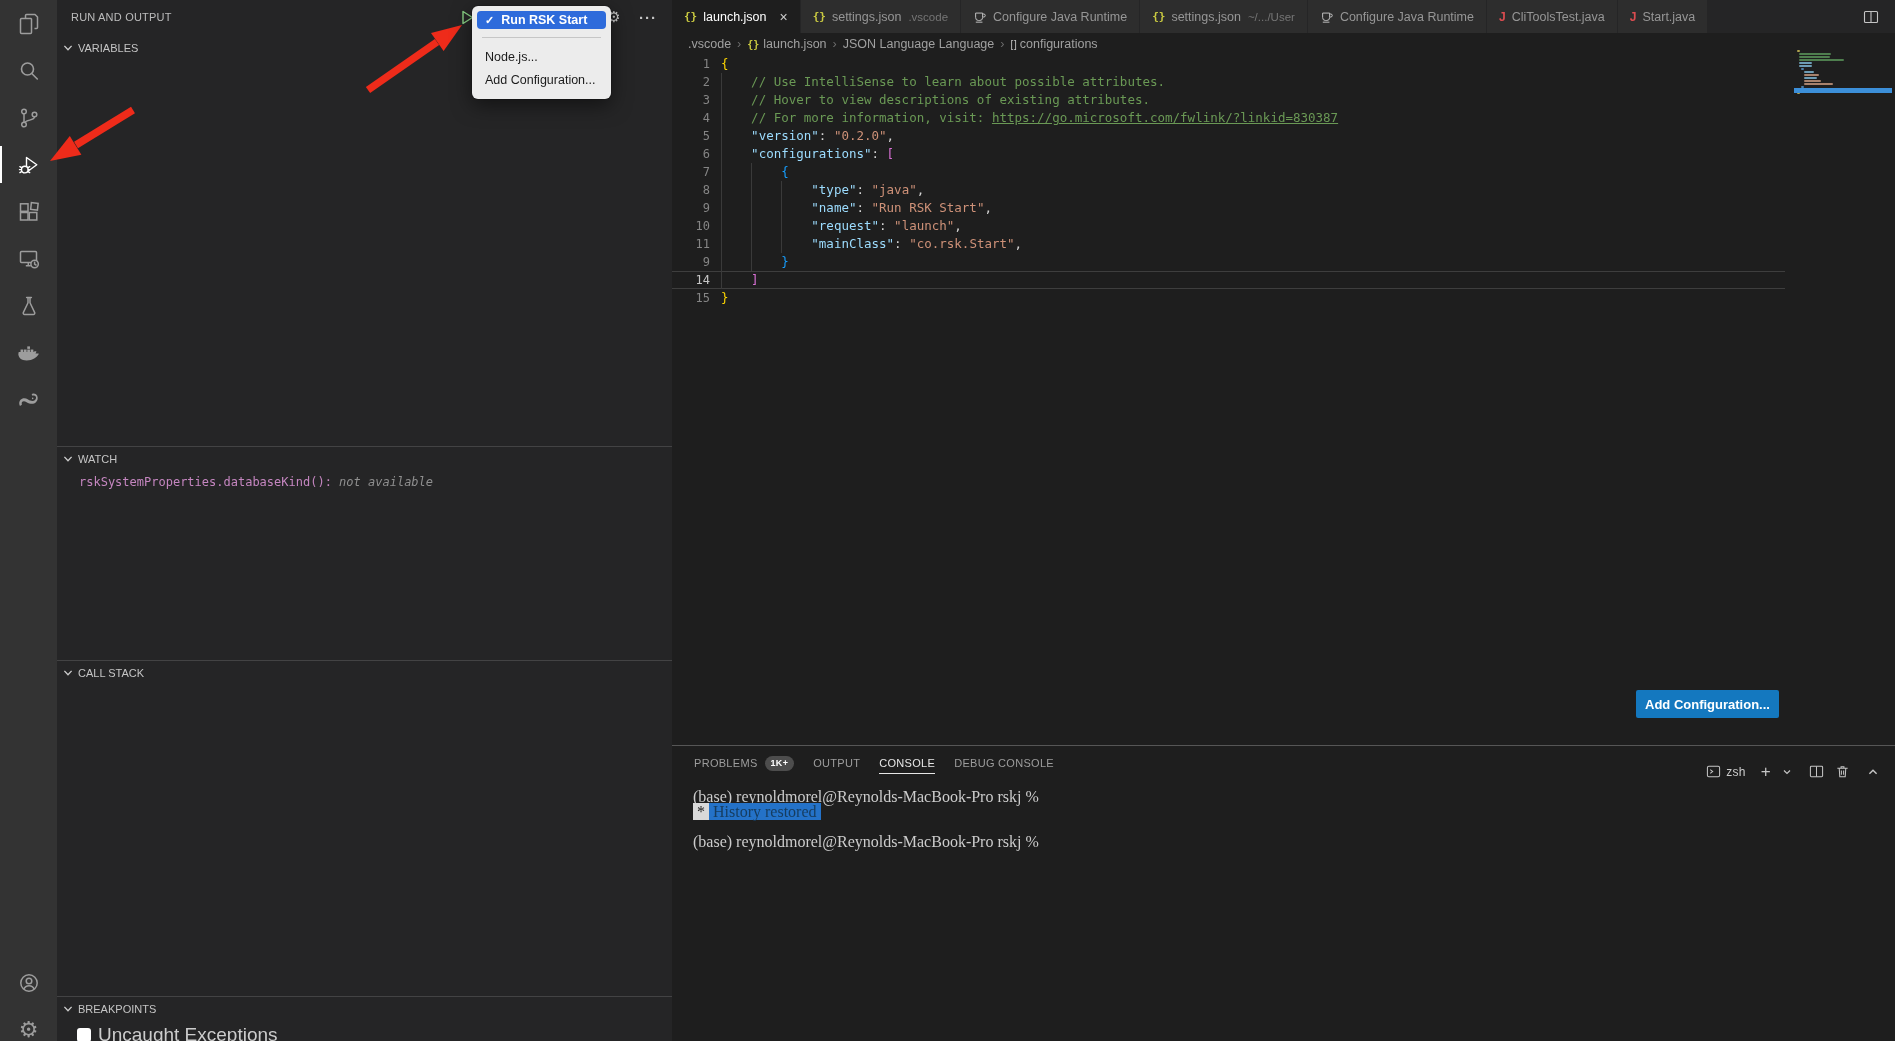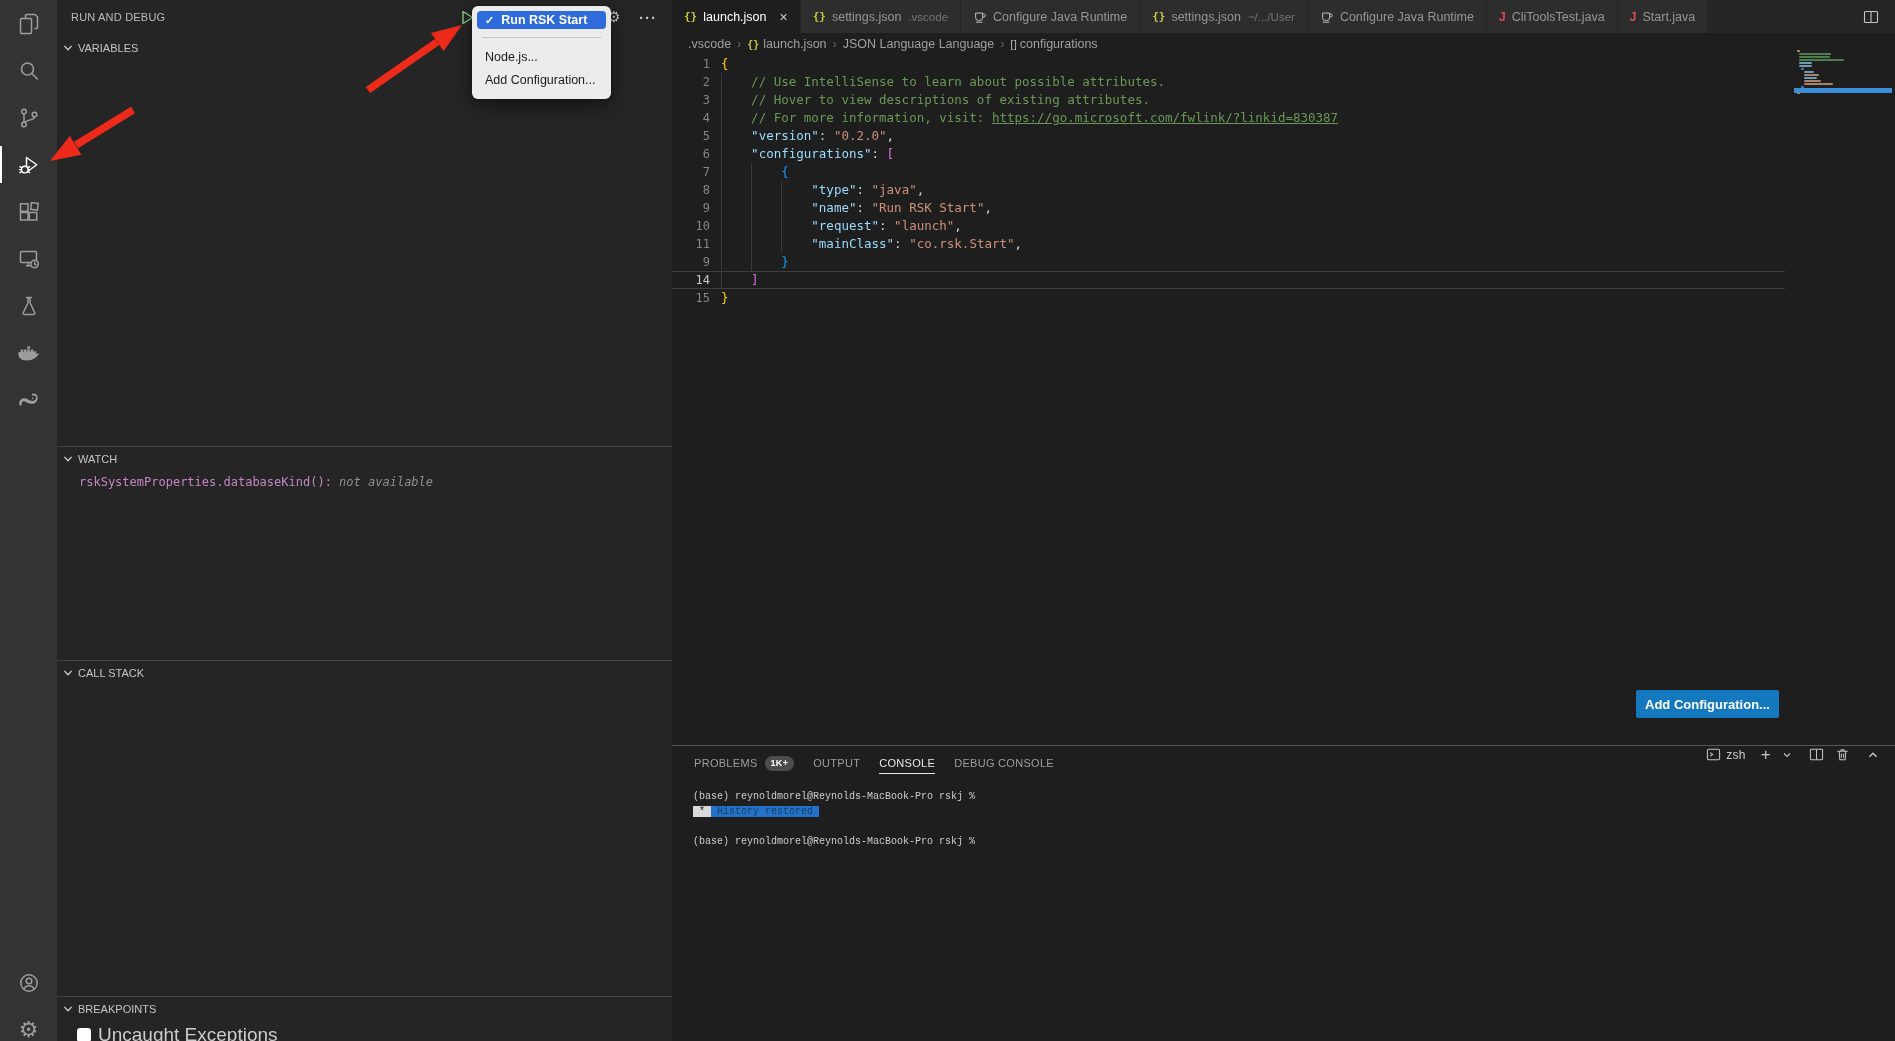--- a/index.html
+++ b/index.html
@@ -56,30 +56,30 @@
   .tok-key{color:#9cdcfe}.tok-str{color:#ce9178}.tok-gold{color:#ffd700}.tok-magenta{color:#da70d6}.tok-blue{color:#179fff}
 
   .minimap{position:absolute;top:50px;right:6px;width:92px;cursor:pointer}
   .mm-line{height:2px;margin-bottom:1px;border-radius:1px}
   .mm-cur{position:absolute;left:-3px;right:-3px;top:38px;height:5px;background:#3c8fd9}
 
   .add-config{position:absolute;top:690px;right:116px;width:143px;height:28px;background:#1478bf;color:#ffffff;border:none;border-radius:2px;font-size:13px;font-weight:bold;font-family:"Liberation Sans",sans-serif;cursor:pointer}
 
   
   .panel{position:absolute;left:672px;top:745px;right:0;bottom:0;background:#1e1e1e;border-top:1px solid #565656}
-  .panel-tabs{height:34px;display:flex;align-items:flex-start;gap:15px;padding-left:20px;font-size:11px;letter-spacing:.3px;color:#9d9d9d}
+  .panel-tabs{height:34px;display:flex;align-items:flex-end;gap:15px;padding-left:20px;font-size:11px;letter-spacing:.3px;color:#9d9d9d}
   .ptab{display:flex;align-items:center;gap:7px;height:34px;line-height:34px;position:relative;cursor:pointer;padding:0 2px}
   .ptab.active{color:#e7e7e7}
   .ptab.active::after{content:"";position:absolute;left:2px;right:2px;bottom:6px;height:1px;background:#e7e7e7}
   .badge{background:#4d4d4d;color:#ffffff;font-size:9px;border-radius:10px;padding:3px 6px;font-weight:bold;line-height:1}
   .panel-actions{margin-left:auto;display:flex;align-items:center;gap:11px;padding-right:16px;color:#c5c5c5}
   .pa-zsh{display:flex;align-items:center;gap:5px;font-size:12px;color:#cccccc;margin-right:4px}
   .pa-plus{font-size:17px;font-weight:normal;line-height:1;cursor:pointer}
   .pa-icon{display:flex;align-items:center;cursor:pointer}
-  .terminal{padding:9px 0 0 21px;font-family:Liberation Mono, monospace;font-size:10px;line-height:15px;color:#cccccc}
+  .terminal{padding:9px 0 0 21px;font-family:Liberation Serif, serif;font-size:16px;line-height:15px;color:#cccccc}
   .trow{white-space:pre}
   .th-star{background:#d9d9d9;color:#1e1e1e}
   .th-msg{background:#2472c8;color:#163c5e}
 
   
   .play-glyph{position:absolute;left:460px;top:9px;z-index:50}
   .dropdown{position:absolute;left:472px;top:6px;width:139px;background:#ececec;border-radius:6px;box-shadow:0 6px 20px rgba(0,0,0,.5),0 0 0 1px rgba(0,0,0,.12);padding:4px 0 7px;z-index:60;font-size:12.5px;color:#1b1b1b}
   .dd-selected{margin:1px 5px;background:#2e6bdb;border-radius:4px;color:#ffffff;display:flex;align-items:center;gap:7px;padding:2px 8px;font-weight:bold;cursor:pointer}
   .dd-check{font-size:11px}
   .dd-sep{height:1px;background:#c6c6c6;margin:8px 10px}
@@ -168,21 +168,21 @@
         </svg>
       </div>
       <div class="ab-item">
         <span class="ab-gear">⚙</span>
       </div>
     </div>
   </aside>
 
   <section class="sidebar">
     <header class="sb-header">
-      <span>RUN AND DEBUG</span>
+      <span>RUN AND OUTPUT</span>
       <span class="spacer"></span>
       <span class="sb-gear">⚙</span>
       <span class="sb-dots">···</span>
     </header>
 
     <div class="sec" style="top:36px">
       <div class="sec-head">
         <svg width="12" height="12" viewBox="0 0 10 10" fill="none" stroke="#cccccc" stroke-width="1.1">
             <path d="M2 3.2l3 3.3 3-3.3"></path>
           </svg>

